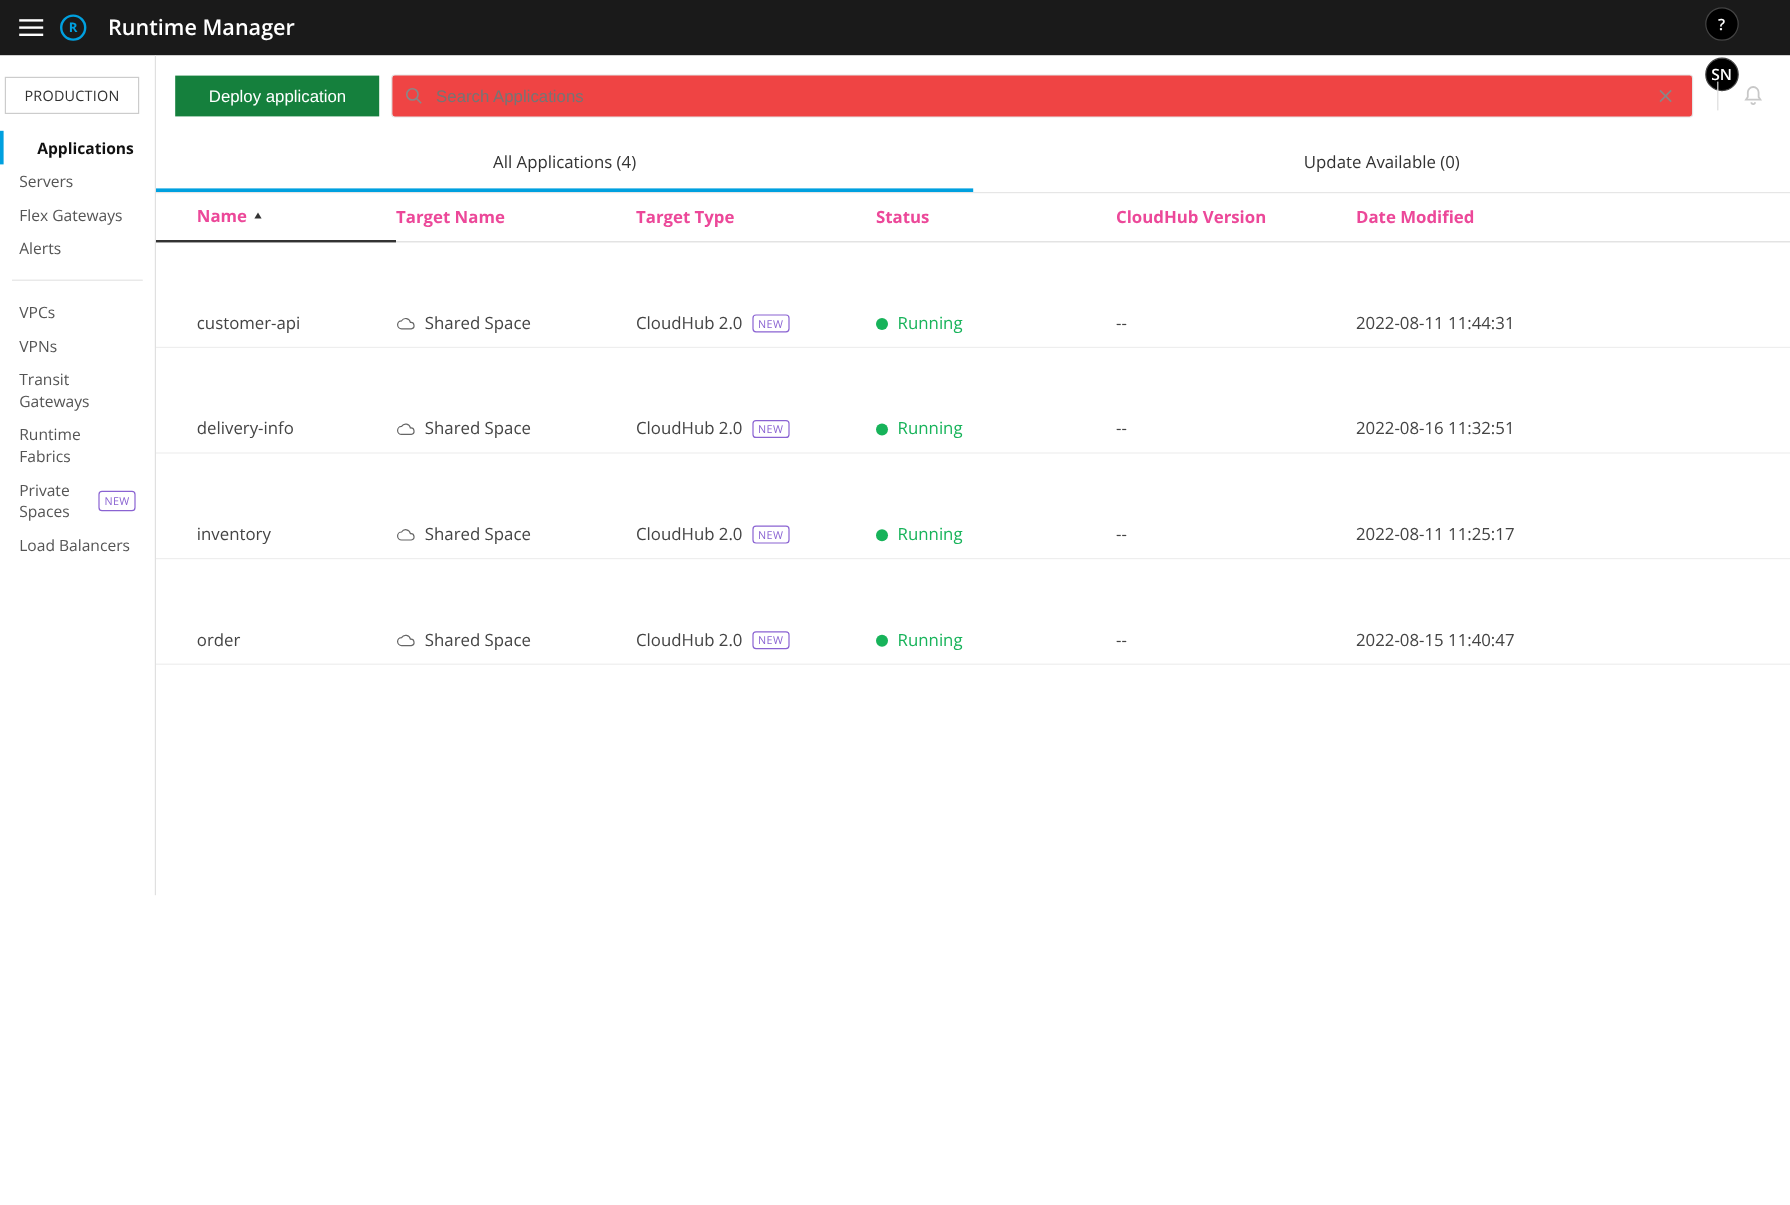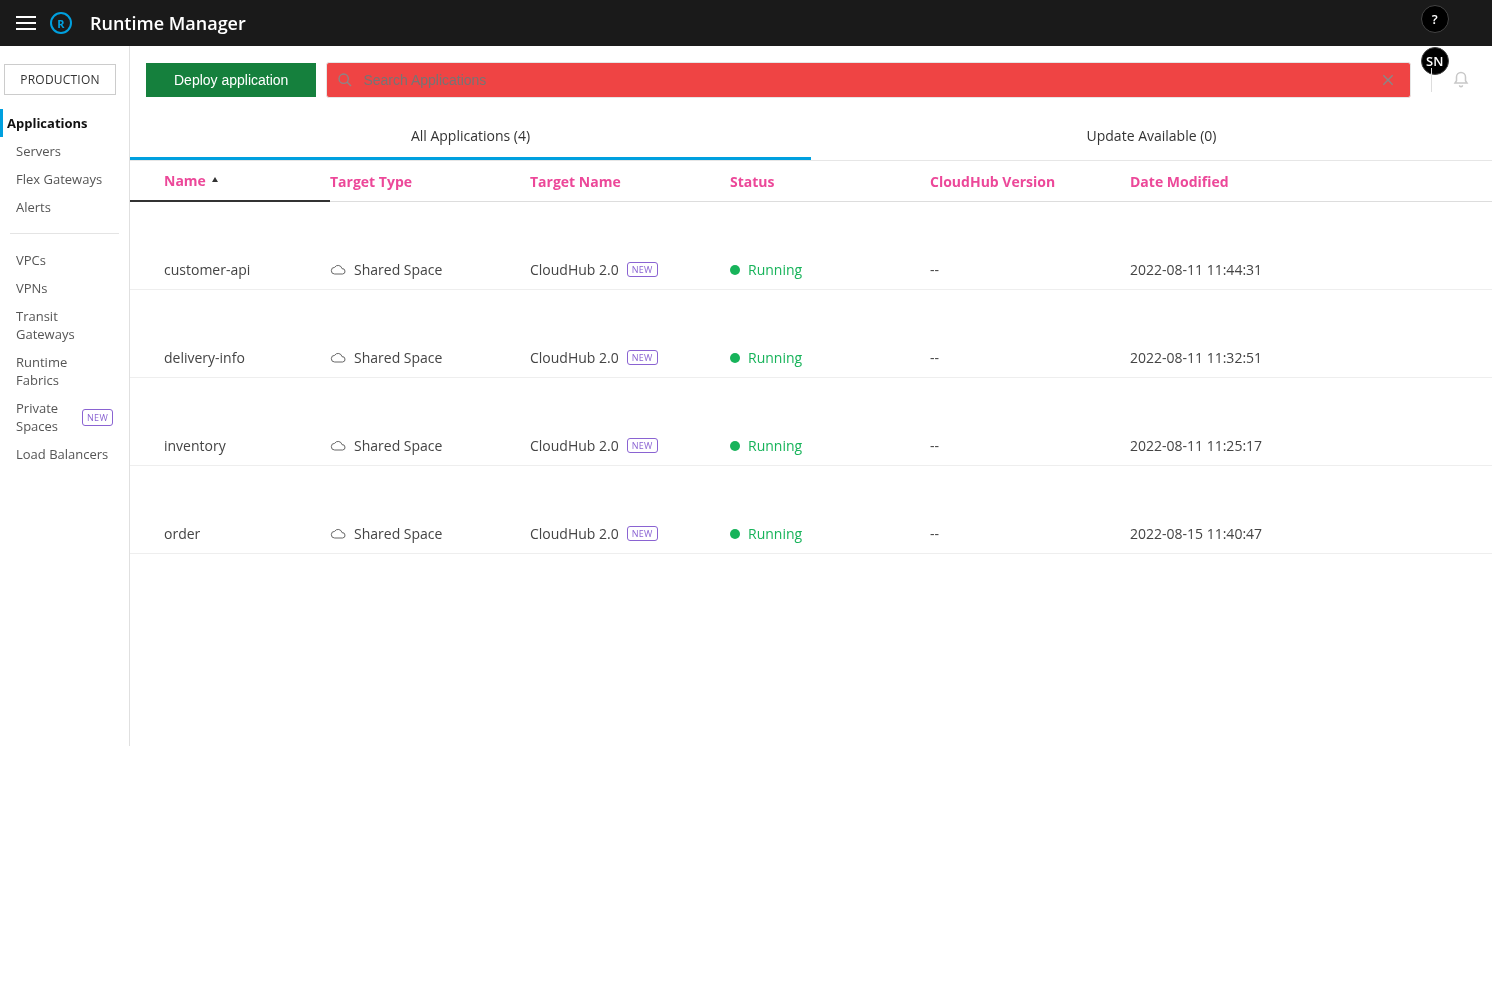--- a/index.html
+++ b/index.html
@@ -54,21 +54,21 @@
     font-size: 12px; letter-spacing: 0.2px; color: #333; cursor: pointer;
     background: #fff; width: 112px; text-align: center;
   }
   .side-group { width: 100%; }
   .side-item {
     padding: 5px 16px; font-size: 13px; color: #555; cursor: pointer;
     display: flex; align-items: center; gap: 6px;
   }
   .side-item.active {
     color: #111; font-weight: 700; border-left: 3px solid #00a0df;
-    padding-left: 4px;
+    padding-left: 28px;
   }
   .side-divider { border-top: 1px solid #e4e4e4; margin: 12px 10px; width: calc(100% - 20px); }
   .badge-new {
     border: 1px solid #8a63d2; color: #8a63d2; font-size: 9px;
     padding: 1px 4px; border-radius: 3px; letter-spacing: 0.3px;
   }
   
   .main { flex: 1; display: flex; flex-direction: column; }
   .toolbar {
     display: flex; align-items: center; padding: 16px 16px 16px 16px;
@@ -224,22 +224,22 @@
 
     <div class="table-head">
       <div class="th col-name">
         <span>Name</span>
         <span class="sort-icon">
           <svg width="10" height="10" viewBox="0 0 10 10">
               <path d="M5 2 L8 7 L2 7 Z" fill="#333"></path>
             </svg>
         </span>
       </div>
+      <div class="th col-target">Target Name</div>
       <div class="th col-type">Target Type</div>
-      <div class="th col-target">Target Name</div>
       <div class="th col-status">Status</div>
       <div class="th col-ver">CloudHub Version</div>
       <div class="th col-date">Date Modified</div>
     </div>
 
     <div class="table-body" id="table-body">
         <div class="row">
           <div class="td col-name">customer-api</div>
           <div class="td col-target">
             <span class="cloud-icon">
@@ -272,21 +272,21 @@
           </div>
           <div class="td col-type">
             <span>CloudHub 2.0</span>
             <span class="type-badge">NEW</span>
           </div>
           <div class="td col-status">
             <span class="status-dot running"></span>
             <span class="status-text running">Running</span>
           </div>
           <div class="td col-ver">--</div>
-          <div class="td col-date">2022-08-11 11:32:51</div>
+          <div class="td col-date">2022-08-16 11:32:51</div>
         </div>
         <div class="row">
           <div class="td col-name">inventory</div>
           <div class="td col-target">
             <span class="cloud-icon">
               <svg width="16" height="12" viewBox="0 0 24 16" fill="none" stroke="#666" stroke-width="1.5">
                 <path d="M7 14a5 5 0 0 1 0-10 6 6 0 0 1 11 2 4 4 0 0 1 1 8H7z"></path>
               </svg>
             </span>
             <span>Shared Space</span>

